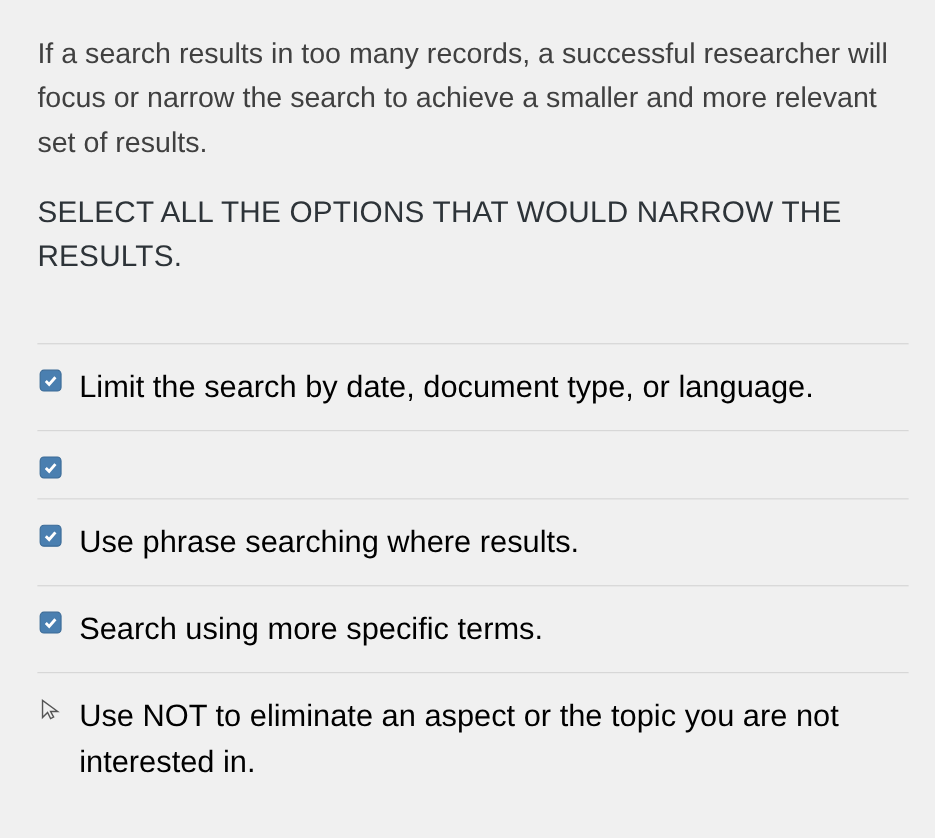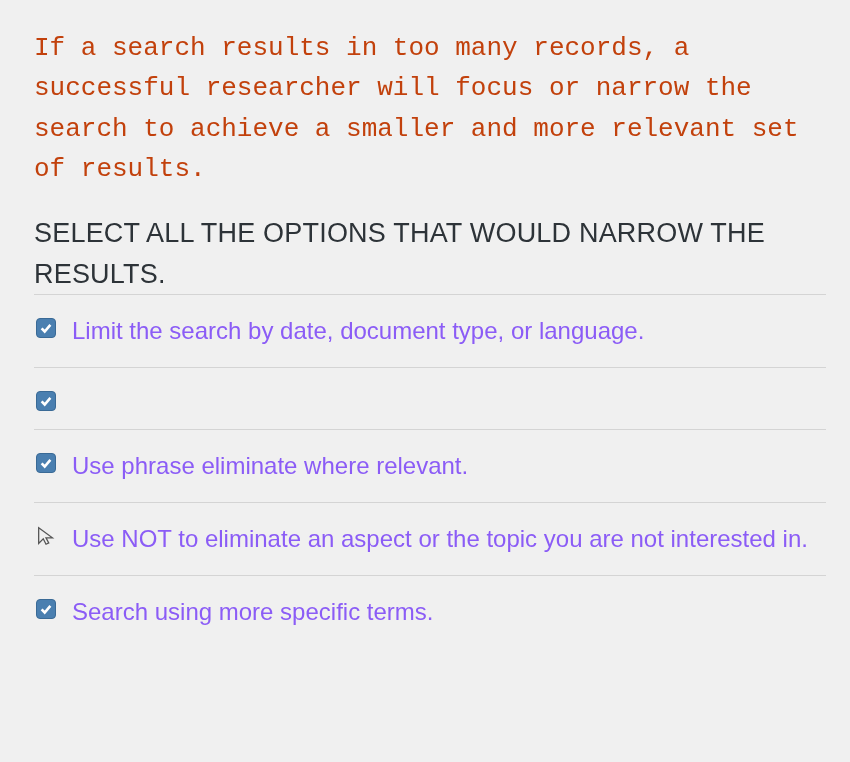--- a/index.html
+++ b/index.html
@@ -12,29 +12,29 @@
       background: #f0f0f0;
       width: 850px;
       height: 762px;
       padding: 28px 24px 0 34px;
       color: #2d3338;
     }
     .question-stem {
       font-size: 26px;
       line-height: 1.55;
       font-weight: 400;
-      color: #c2410c;
+      color: #404040;
       margin-bottom: 24px;
-      font-family: Liberation Mono, monospace;
     }
     .question-instruction {
       font-size: 27px;
       line-height: 1.5;
       font-weight: 400;
       color: #2d3338;
+      margin-bottom: 58px;
       letter-spacing: 0.2px;
     }
     .options {
       border-top: 1px solid #d4d4d4;
     }
     .option-row {
       display: flex;
       align-items: flex-start;
       padding: 18px 6px 18px 2px;
       border-bottom: 1px solid #d4d4d4;
@@ -75,23 +75,23 @@
       width: 22px;
       height: 22px;
       stroke: #555;
       stroke-width: 1.4;
       fill: none;
       position: absolute;
       top: -1px;
       left: -1px;
     }
     .option-label {
-      font-size: 24px;
+      font-size: 28px;
       line-height: 1.5;
-      color: #8b5cf6;
+      color: #000000;
       font-weight: 400;
     }
   </style>
 </head>
 <body>
 
 <p class="question-stem">If a search results in too many records, a successful researcher will focus or narrow the search to achieve a smaller and more relevant set of results.</p>
 <p class="question-instruction">SELECT ALL THE OPTIONS THAT WOULD NARROW THE RESULTS.</p>
 
 <div class="options">
@@ -113,34 +113,34 @@
         </svg>
     </span>
   </div>
 
   <div class="option-row">
     <span class="checkbox checked">
       <svg viewBox="0 0 16 16">
           <polyline points="3,8.5 6.5,12 13,4.5"></polyline>
         </svg>
     </span>
-    <span class="option-label">Use phrase eliminate where relevant.</span>
+    <span class="option-label">Use phrase searching where results.</span>
+  </div>
+
+  <div class="option-row">
+    <span class="checkbox checked">
+      <svg viewBox="0 0 16 16">
+          <polyline points="3,8.5 6.5,12 13,4.5"></polyline>
+        </svg>
+    </span>
+    <span class="option-label">Search using more specific terms.</span>
   </div>
 
   <div class="option-row">
     <span class="cursor-box">
       <svg viewBox="0 0 24 24">
           <path d="M4 3 L4 20 L9 15 L12 21 L15 19.5 L12 14 L19 14 Z"></path>
         </svg>
     </span>
     <span class="option-label">Use NOT to eliminate an aspect or the topic you are not interested in.</span>
   </div>
 
-  <div class="option-row">
-    <span class="checkbox checked">
-      <svg viewBox="0 0 16 16">
-          <polyline points="3,8.5 6.5,12 13,4.5"></polyline>
-        </svg>
-    </span>
-    <span class="option-label">Search using more specific terms.</span>
-  </div>
-
 </div>
 
 </body></html>

